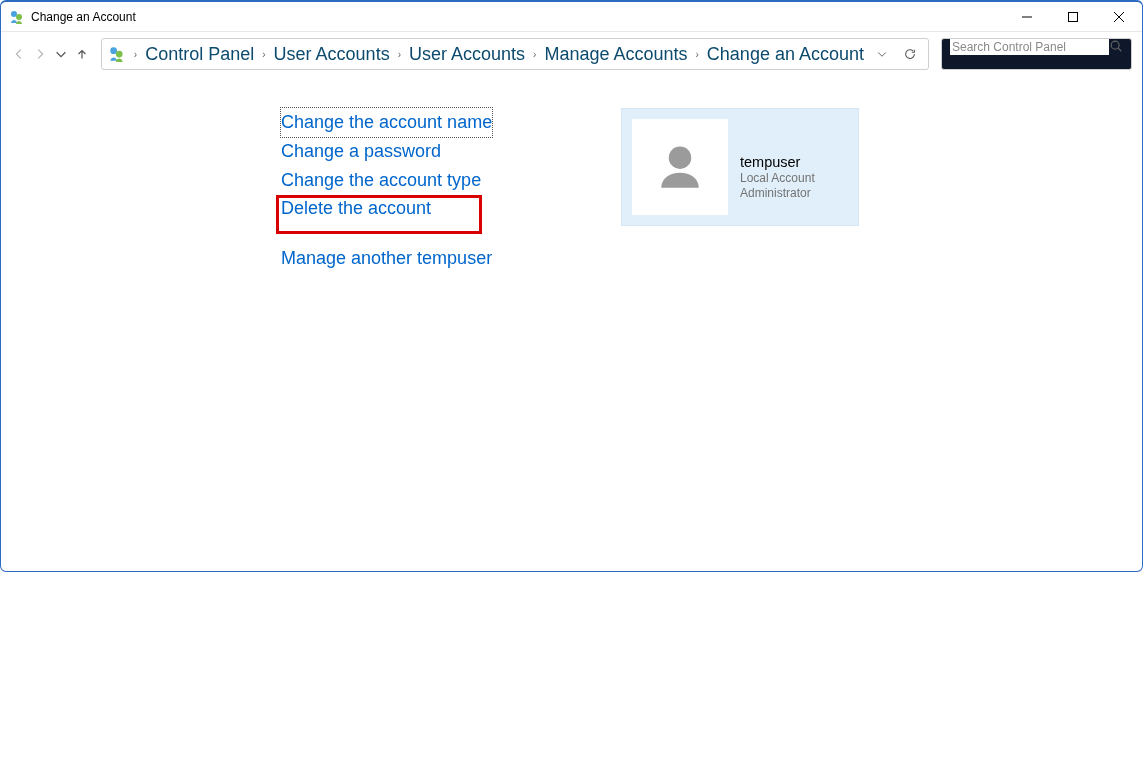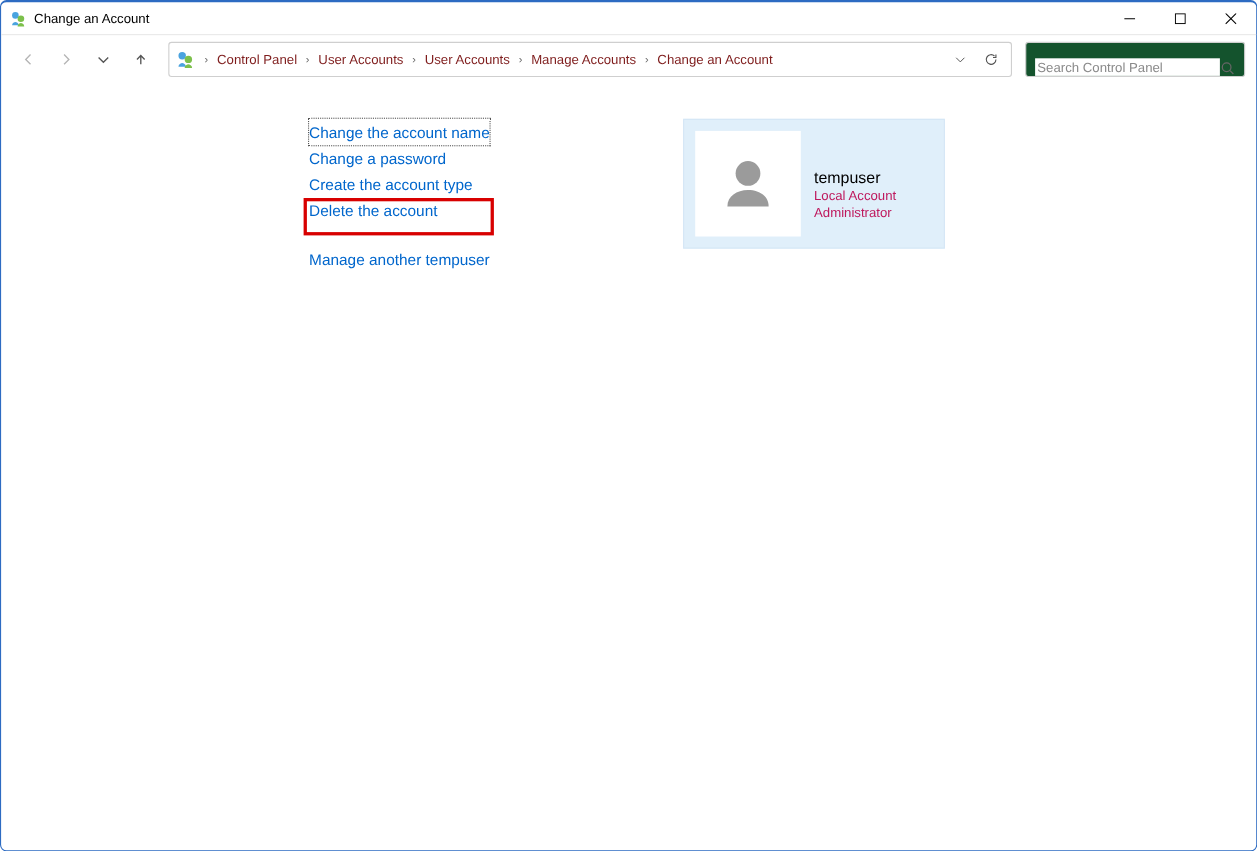--- a/index.html
+++ b/index.html
@@ -6,21 +6,21 @@
   html, body {
     margin: 0; padding: 0;
     width: 1143px; height: 774px;
     font-family: "Segoe UI", Tahoma, sans-serif;
     font-size: 12px;
     background: #ffffff;
     color: #000;
     overflow: hidden;
   }
   .window {
-    width: 1143px; height: 774px;
+    width: 1143px; height: 572px;
     border: 1px solid #2d6bc2;
     border-top: 2px solid #2d6bc2;
     border-radius: 6px;
     display: flex;
     flex-direction: column;
     background: #fff;
   }
   
   .titlebar {
     height: 30px;
@@ -73,33 +73,33 @@
     padding: 0 4px 0 6px;
     background: #fff;
     margin-left: 6px;
   }
   .addr-icon {
     width: 18px; height: 18px; margin-right: 4px;
     display:flex;align-items:center;justify-content:center;
   }
   .crumbs { display:flex; align-items:center; flex:1; overflow:hidden; }
   .crumb-sep { color:#666; margin:0 4px; font-size:10px; }
-  .crumb { font-size:12px; color:#7f1d1d; padding:2px 4px; white-space:nowrap; }
+  .crumb { font-size:18px; color:#0c4a6e; padding:2px 4px; white-space:nowrap; }
   .addr-right { display:flex; align-items:center; margin-left:auto; }
   .addr-btn { width:28px; height:28px; display:flex; align-items:center; justify-content:center; color:#555; }
 
   .searchbox {
     width: 200px; height: 32px;
     border: 1px solid #cfcfcf;
     border-radius: 3px;
-    display: flex; align-items: flex-end;
+    display: flex; align-items: flex-start;
     padding: 0 8px;
     margin-left: 8px;
     color:#777;
-    background:#14532d;
+    background:#0f172a;
   }
   .searchbox input {
     border: none; outline: none; flex:1; font-size:12px; color:#333;
   }
   .searchbox input::placeholder { color:#8a8a8a; }
   .searchbox .mag { width:14px;height:14px;color:#666; }
 
   
   .content {
     flex:1;
@@ -112,21 +112,21 @@
   }
   .page-heading {
     font-size: 17px;
     color: #0b4a8a;
     font-weight: 400;
     margin-bottom: 16px;
   }
   .action-list { display:flex; flex-direction:column; gap:0; }
   .action-link {
     color: #0066cc;
-    font-size: 14px;
+    font-size: 18px;
     padding: 4px 0;
     text-decoration: none;
     width: fit-content;
   }
   .action-link.focused {
     outline: 1px dotted #555;
     outline-offset: 0;
   }
   .highlight-box {
     border: 3px solid #d80000;
@@ -150,21 +150,21 @@
     align-items:center;
   }
   .avatar-box {
     width: 96px; height: 96px;
     background: #fff;
     display:flex; align-items:center; justify-content:center;
   }
   .avatar-box svg { width:60px; height:60px; color:#9b9b9b; }
   .acct-text { display:flex; flex-direction:column; line-height:1.25; }
   .acct-name { font-size:14.5px; color:#000;margin-top:20px; }
-  .acct-line { font-size:12px; color:#be185d; }
+  .acct-line { font-size:12px; color:#737373; }
 </style>
 </head>
 <body>
 
 <div class="window">
 
   <div class="titlebar">
     <span class="titlebar-icon">
       <svg viewBox="0 0 16 16">
           <circle cx="5" cy="5" r="3" fill="#4aa3df"></circle>
@@ -261,21 +261,21 @@
           </svg>
       </span>
     </div>
   </div>
 
   <div class="content">
     <div class="left-col">
       <div class="action-list">
         <a class="action-link focused">Change the account name</a>
         <a class="action-link">Change a password</a>
-        <a class="action-link">Create the account type</a>
+        <a class="action-link">Change the account type</a>
         <div class="highlight-box">
           <a class="action-link">Delete the account</a>
         </div>
         <div class="action-gap"></div>
         <a class="action-link">Manage another tempuser</a>
       </div>
     </div>
 
     <div class="right-col">
       <div class="account-card">

